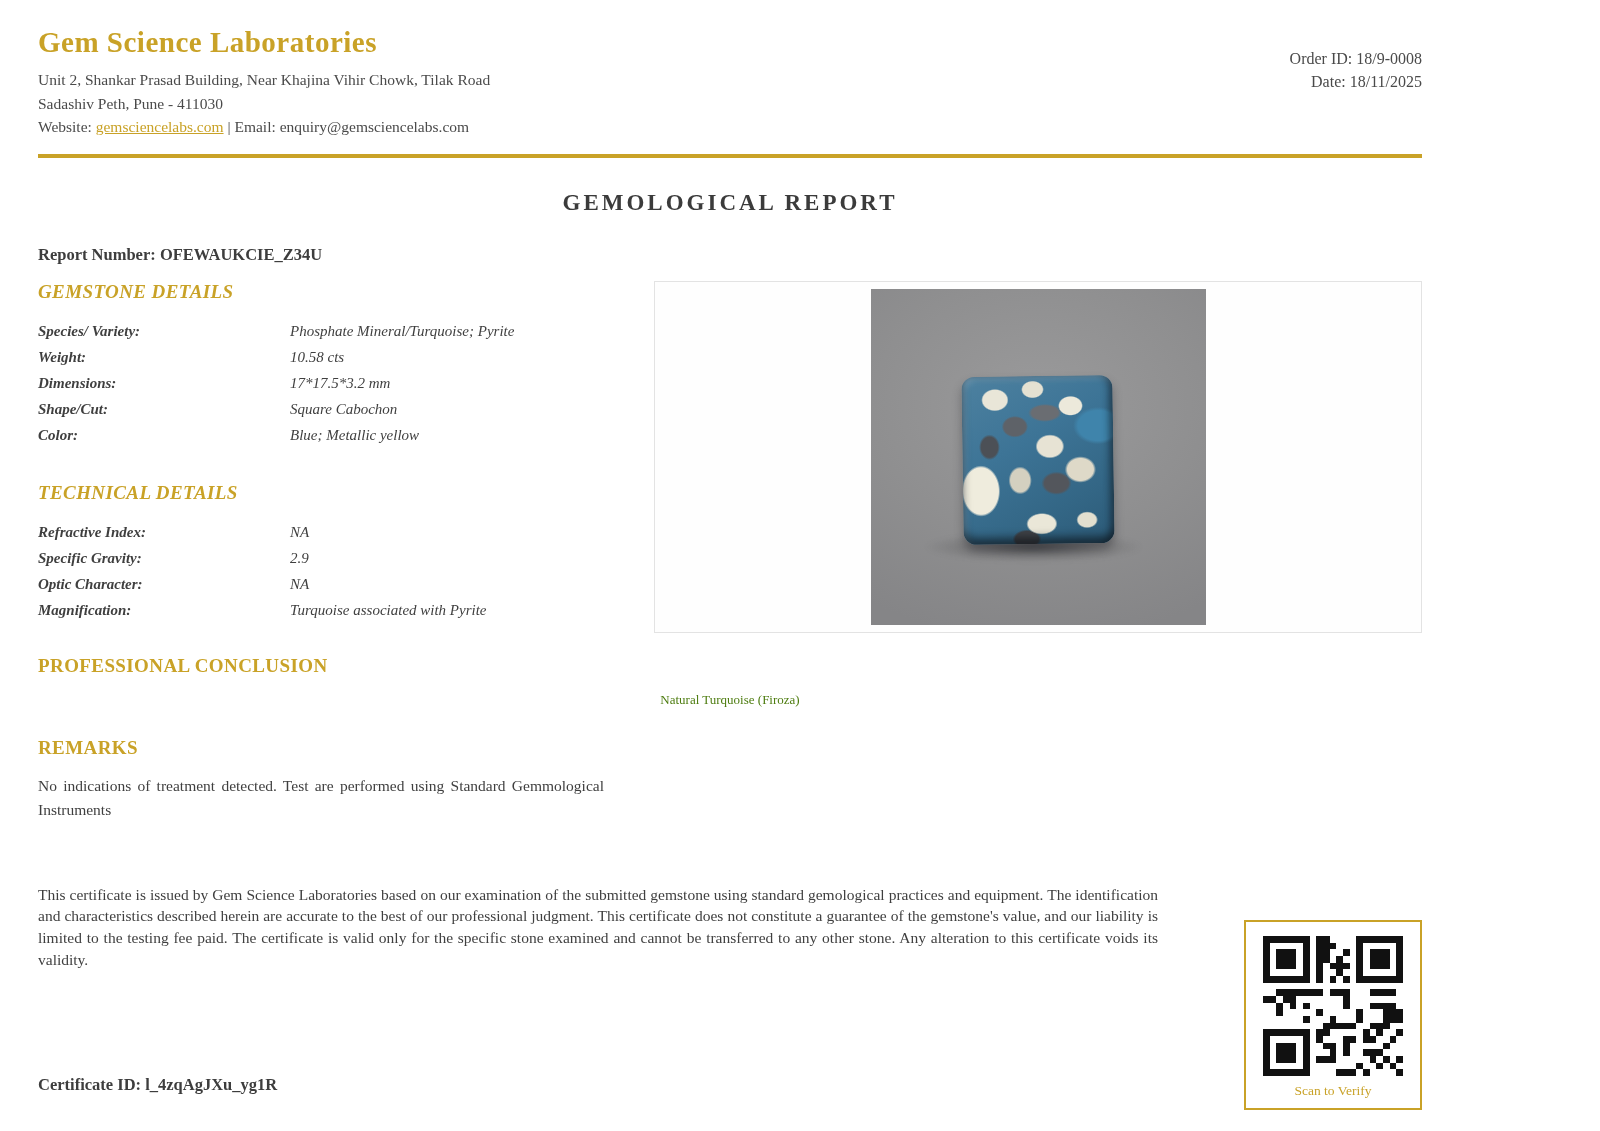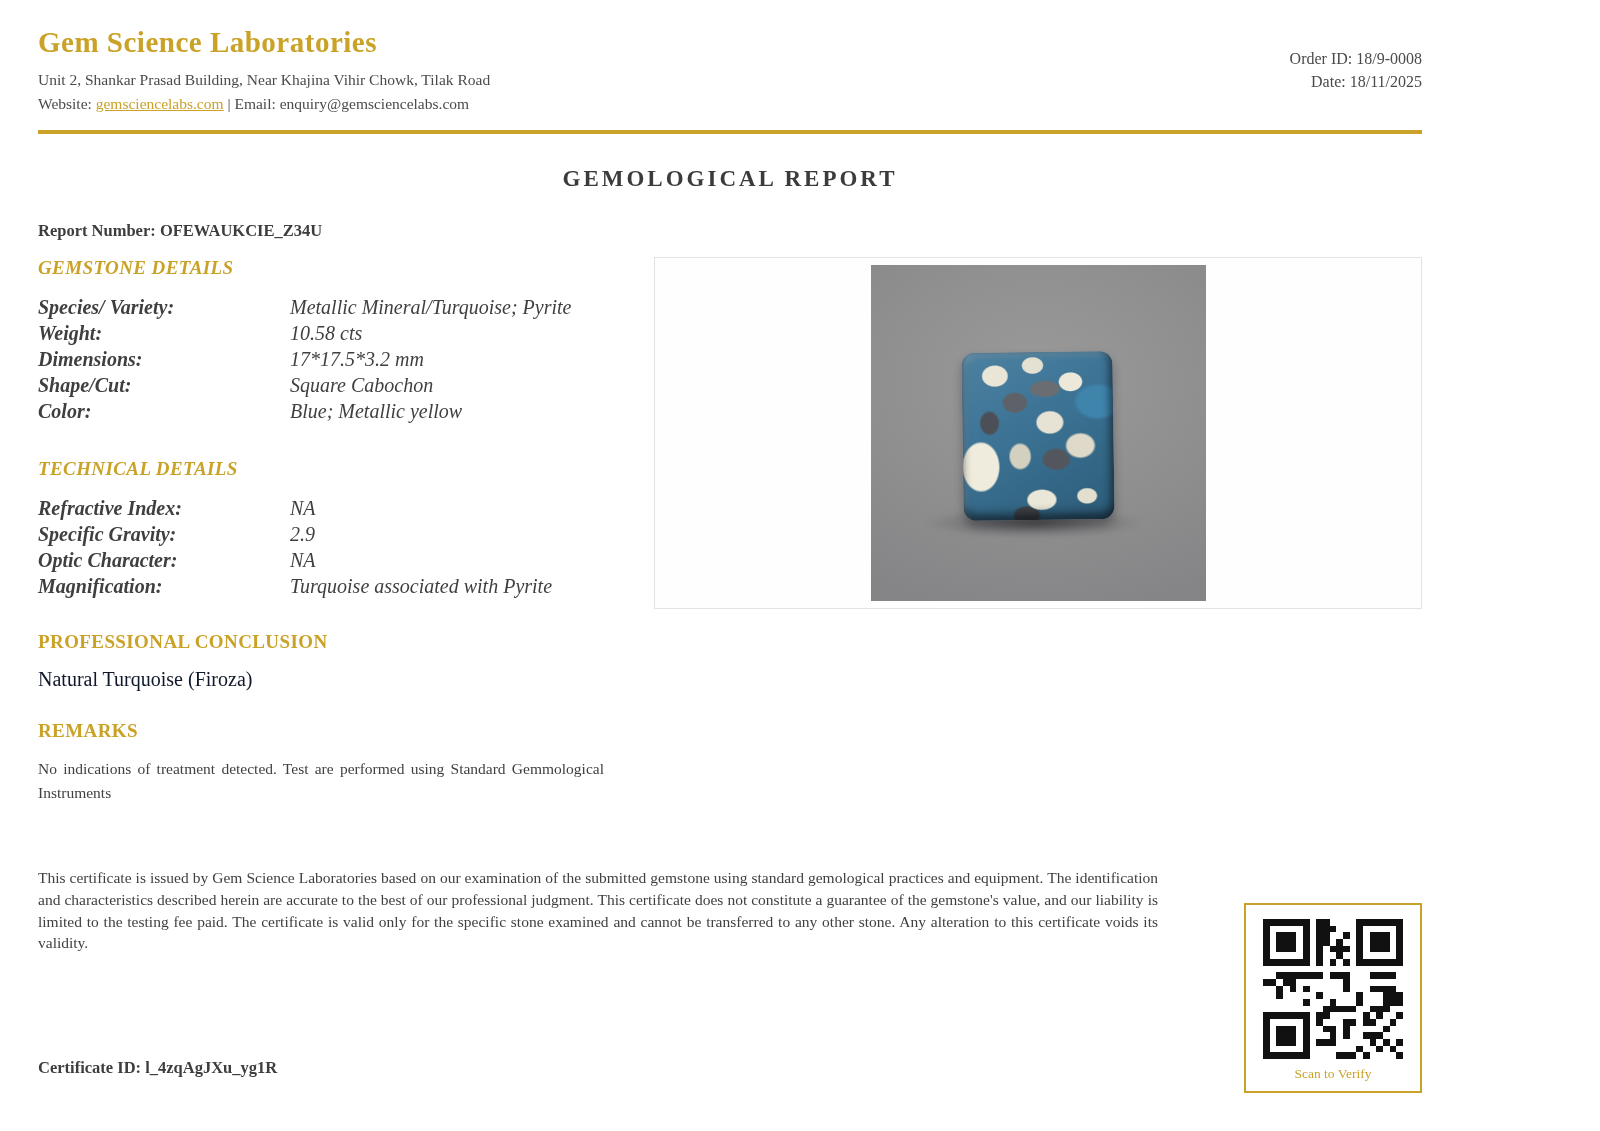--- a/index.html
+++ b/index.html
@@ -29,21 +29,21 @@
     margin-top:32px;text-align:center;font-size:23px;font-weight:bold;
     letter-spacing:3px;color:#3b3b3b;
   }
   .report-number{margin-top:29px;font-size:16.5px;font-weight:bold;color:var(--text-dark);}
   
   .content-row{display:flex;margin-top:16px;font-style:italic;}
   .details-col{width:616px;flex-shrink:0;}
   h3.section-heading{
     font-size:19px;font-weight:bold;color:var(--gold);letter-spacing:.4px;margin:0 0 15px 0;
   }
-  .detail-row{display:flex;font-size:20px;color:#3f3f3f;line-height:26px;}
+  .detail-row{display:flex;font-size:15px;color:#3f3f3f;line-height:26px;}
   .detail-row .dl{width:252px;font-weight:bold;flex-shrink:0;}
   .section-technical{margin-top:34px;}
   
   .photo-box{
     flex:1;height:352px;border:1px solid #e3e3e3;background:#fefefe;
     display:flex;align-items:center;justify-content:center;
   }
   .photo{
     width:335px;height:336px;position:relative;overflow:hidden;
     background:radial-gradient(ellipse 90% 70% at 50% 35%,#9a9a9b 0%,#8f8f90 55%,#858587 100%);
@@ -75,21 +75,21 @@
       radial-gradient(ellipse 40px 30px at 90% 30%, #3f84ab 0 50%, rgba(0,0,0,0) 62%),
       linear-gradient(150deg,#4d81a0 0%,#3d7496 40%,#336685 75%,#2c5a77 100%);
     box-shadow:
       inset 0 -7px 9px rgba(10,12,16,.55),
       inset -4px 0 7px rgba(15,20,28,.35),
       inset 3px 3px 6px rgba(255,255,255,.22),
       0 6px 10px rgba(30,30,34,.35);
   }
   
   .section-conclusion{margin-top:22px;}
-  .section-conclusion p{margin-top:13px;font-size:20px;color:#0f172a;}
+  .section-conclusion p{margin-top:13px;font-size:13px;color:#4d7c0f;text-align:center;}
   .section-remarks{margin-top:29px;}
   .section-remarks p{
     margin-top:14px;font-size:15.5px;color:#3f3f3f;width:566px;
     text-align:justify;line-height:24px;
   }
   
   .footer-row{display:flex;justify-content:space-between;align-items:flex-start;margin-top:62px;}
   .disclaimer{
     width:1120px;font-size:15.5px;color:#3f3f3f;text-align:justify;line-height:21.8px;
   }
@@ -103,20 +103,21 @@
 </style>
 </head>
 <body>
 
 <div class="page">
 
   <header class="header">
     <div class="brand">
       <h1>Gem Science Laboratories</h1>
       <p>Unit 2, Shankar Prasad Building, Near Khajina Vihir Chowk, Tilak Road</p>
+      <p>Sadashiv Peth, Pune - 411030</p>
       <p><span>Website:</span>
         <a>gemsciencelabs.com</a>
         <span>|</span>
         <span>Email:</span>
         <span>enquiry@gemsciencelabs.com</span></p>
     </div>
     <div class="order-info">
       <div>Order ID: 18/9-0008</div>
       <div>Date: 18/11/2025</div>
     </div>
@@ -129,21 +130,21 @@
   <p class="report-number"><span>Report Number:</span>
     <span>OFEWAUKCIE_Z34U</span></p>
 
   <div class="content-row">
     <div class="details-col">
       <section class="section-gemstone">
         <h3 class="section-heading">GEMSTONE DETAILS</h3>
         <div>
             <div class="detail-row">
               <span class="dl">Species/ Variety:</span>
-              <span class="dv">Metallic Mineral/Turquoise; Pyrite</span>
+              <span class="dv">Phosphate Mineral/Turquoise; Pyrite</span>
             </div>
             <div class="detail-row">
               <span class="dl">Weight:</span>
               <span class="dv">10.58 cts</span>
             </div>
             <div class="detail-row">
               <span class="dl">Dimensions:</span>
               <span class="dv">17*17.5*3.2 mm</span>
             </div>
             <div class="detail-row">

